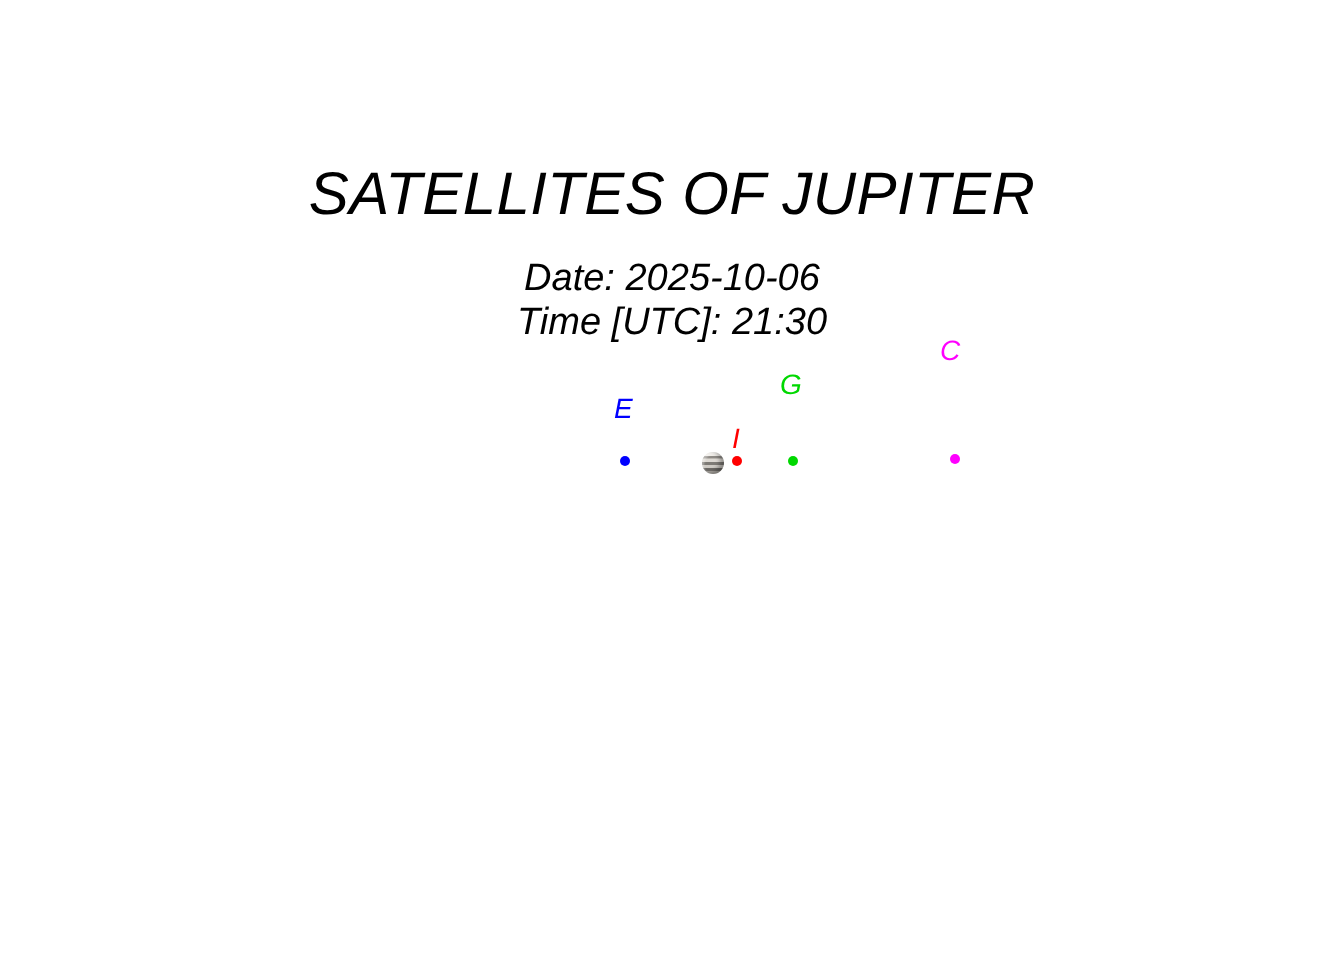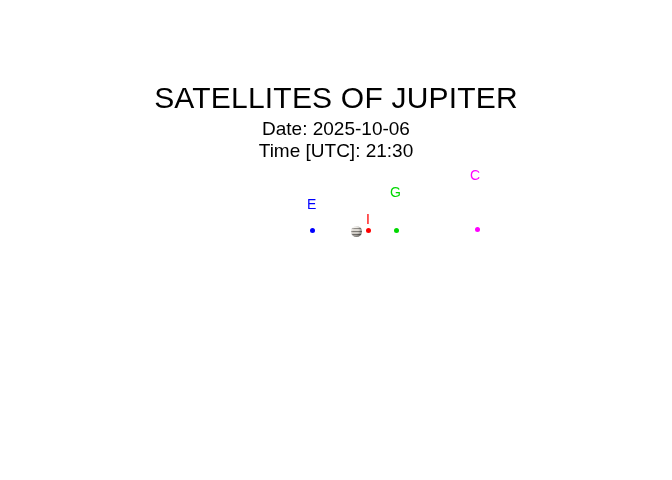--- a/index.html
+++ b/index.html
@@ -11,20 +11,21 @@
   body {
     font-family: "Liberation Sans", sans-serif;
     -webkit-font-smoothing: antialiased;
   }
   #canvas {
     position: relative;
     width: 616px;
     height: 480px;
     background: #ffffff;
     overflow: hidden;
+    font-style: italic;
   }
 
   
   .title-block {
     position: absolute;
     left: 0;
     top: 82px;
     width: 672px;
     text-align: center;
   }
@@ -36,21 +37,21 @@
     letter-spacing: 0.2px;
     white-space: nowrap;
   }
   .sub-title {
     font-size: 19px;
     line-height: 21px;
     color: #000000;
     font-weight: normal;
     white-space: nowrap;
   }
-  .sub-title.line1 { margin-top: 4px; }
+  .sub-title.line1 { margin-top: 15px; }
   .sub-title.line2 { margin-top: 1px; }
 
   
   #sky {
     position: absolute;
     left: 0;
     top: 0;
     width: 672px;
     height: 480px;
   }

